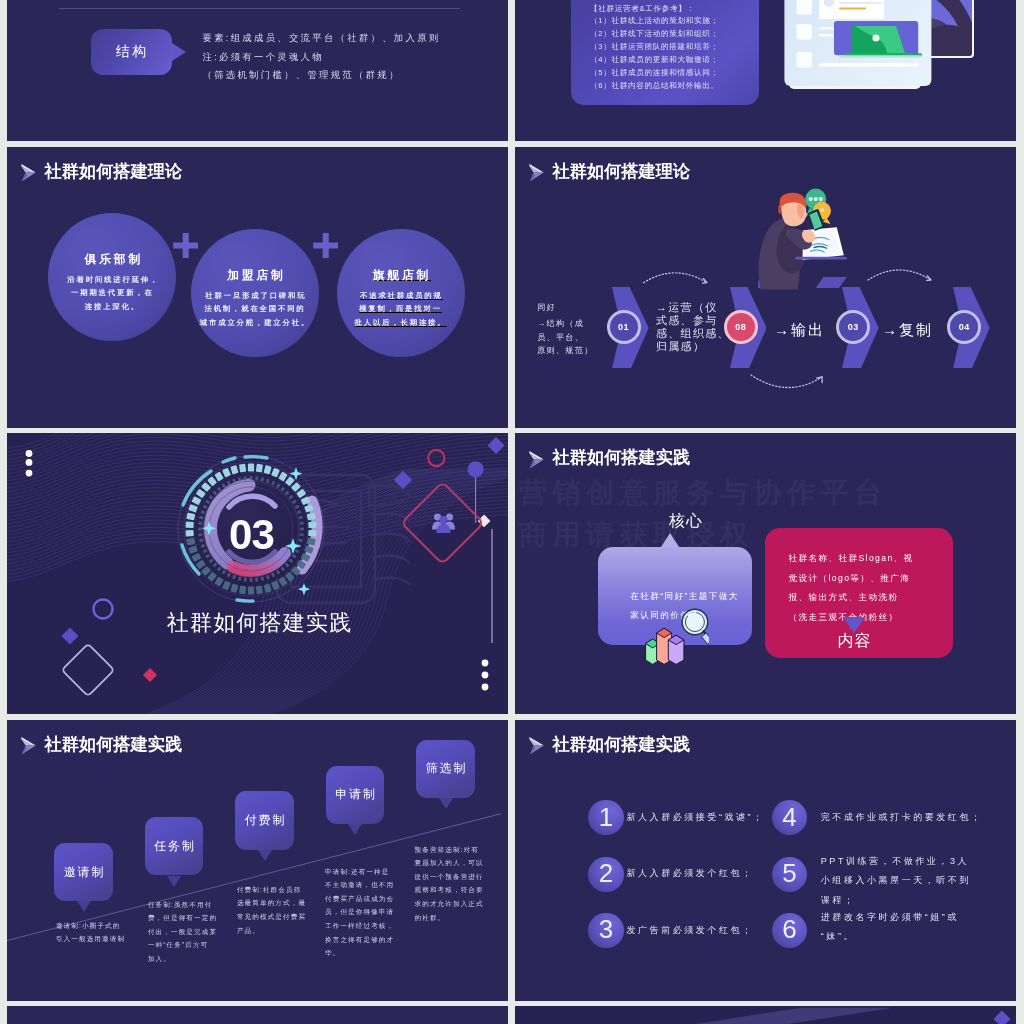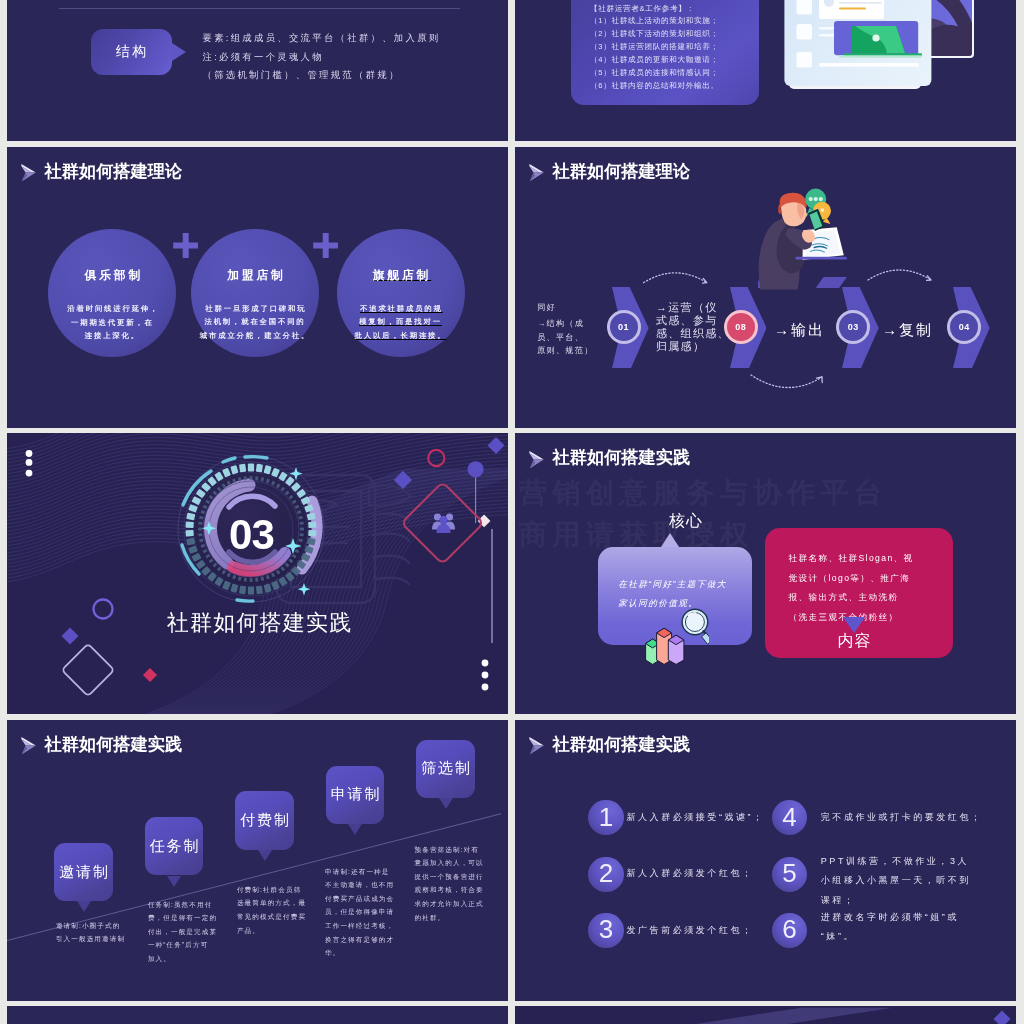--- a/index.html
+++ b/index.html
@@ -25,21 +25,21 @@
   
   .s2-panel{position:absolute;left:56px;top:100px;width:187.7px;height:145.3px;border-radius:13px;
      background:linear-gradient(140deg,#443e97 0%,#4f48b2 45%,#5b53c5 75%,#4e46ad 100%);}
   .s2-lines{position:absolute;left:19.1px;top:42.5px;font-size:7.6px;line-height:12.9px;color:#e4e2f6;letter-spacing:0.65px;white-space:nowrap;}
   .s2-art{position:absolute;left:260px;top:140px;width:220px;height:90px;}
 
   
   .s3-circ{position:absolute;width:128px;height:128px;border-radius:50%;background:radial-gradient(circle at 36% 30%,#5a55ba 0%,#514daf 55%,#403c8c 100%);
      display:flex;flex-direction:column;align-items:center;justify-content:flex-start;text-align:center;padding-top:39px;box-sizing:border-box;}
   .s3-circ h4{margin:0 0 5px 0;font-size:11.8px;font-weight:600;color:#fff;letter-spacing:2.8px;text-indent:2.8px;}
-  .s3-circ p{margin:13px;font-size:7.4px;line-height:13.7px;color:#f0effc;letter-spacing:1.8px;font-weight:600;text-indent:1.8px;white-space:nowrap;}
+  .s3-circ p{margin:0;font-size:7.4px;line-height:13.7px;color:#f0effc;letter-spacing:1.8px;font-weight:600;text-indent:1.8px;white-space:nowrap;}
   .s3-plus{position:absolute;width:25.4px;height:25px;opacity:.95;}
 
   
   .s4-lead{position:absolute;left:22.2px;top:154px;font-size:8.1px;line-height:13.2px;color:#e0def3;letter-spacing:1.3px;white-space:nowrap;}
   .s4-lead > div:first-child{margin-bottom:3.6px;}
   .s4-chev{position:absolute;width:36.7px;height:81.2px;}
   .s4-ring{position:absolute;width:28.1px;height:28.1px;border-radius:50%;display:flex;align-items:center;justify-content:center;
       font-size:9px;font-weight:700;color:#fff;letter-spacing:.5px;box-sizing:content-box;}
   .s4-ring.lt{border:3.5px solid #c3bee8;background:#4f49ac;}
   .s4-ring.pk{border:3.5px solid #f6c3ce;background:#d8496e;}
@@ -47,33 +47,33 @@
   .s4-big{position:absolute;font-size:15px;color:#fff;letter-spacing:2px;white-space:nowrap;}
 
   
   .s5-num{position:absolute;left:164.4px;top:81px;width:160px;text-align:center;font-size:42px;font-weight:700;color:#fff;letter-spacing:-1px;line-height:1;font-family:"Liberation Sans",sans-serif;}
   .s5-title{position:absolute;left:152px;top:179px;width:200px;text-align:center;font-size:22px;font-weight:500;color:#fff;letter-spacing:1.2px;text-indent:1.2px;white-space:nowrap;line-height:1;}
 
   
   .s6-corelab{position:absolute;left:120px;top:79.5px;width:68px;text-align:right;font-size:16px;font-weight:500;color:#fff;letter-spacing:1px;text-indent:1px;line-height:1;}
   .s6-bub1{position:absolute;left:83.2px;top:113.5px;width:154px;height:98px;border-radius:15px;
      background:linear-gradient(180deg,#afa8e6 0%,#8a82dd 42%,#6f66d6 78%,#6a61d4 100%);}
-  .s6-bub1 p{margin:0;position:absolute;left:20px;top:28px;white-space:nowrap;font-size:8.6px;line-height:19.5px;color:#fff;letter-spacing:1.4px;font-style:italic;}
+  .s6-bub1 p{margin:12px;position:absolute;left:20px;top:28px;white-space:nowrap;font-size:8.6px;line-height:19.5px;color:#fff;letter-spacing:1.4px;}
   .s6-bub1tip{position:absolute;left:146px;top:100px;width:0;height:0;border-left:9px solid transparent;border-right:9px solid transparent;border-bottom:14px solid #b4ade7;}
   .s6-bub2{position:absolute;left:249.5px;top:95px;width:188px;height:130px;border-radius:15px;background:#be185d;}
   .s6-bub2 p{margin:0;position:absolute;left:24px;top:21px;white-space:nowrap;font-size:8.6px;line-height:19.5px;color:#fff;letter-spacing:1.4px;}
   .s6-bub2tip{position:absolute;left:328px;top:184px;width:0;height:0;border-left:11px solid transparent;border-right:11px solid transparent;border-top:16px solid #5f56cd;}
   .s6-contlab{position:absolute;left:305px;top:200px;width:68px;text-align:center;font-size:16px;font-weight:500;color:#fff;letter-spacing:1px;text-indent:1px;line-height:1;}
   .s6-art{position:absolute;left:130.1px;top:174.1px;width:64px;height:58px;}
 
   
   .s7-line{position:absolute;left:0px;top:220.2px;width:510px;height:1px;background:rgba(150,143,212,.5);transform-origin:left center;transform:rotate(-14.4deg);}
   .s7-bub{position:absolute;width:58.6px;height:58.3px;border-radius:11px;
      background:linear-gradient(150deg,#5d53c6 0%,#564dbc 38%,#4b4399 78%,#453e91 100%);
-     display:flex;align-items:center;justify-content:center;color:#fff;font-size:15px;font-weight:500;letter-spacing:1.9px;text-indent:1.9px;}
+     display:flex;align-items:center;justify-content:center;color:#fff;font-size:12px;font-weight:500;letter-spacing:1.9px;text-indent:1.9px;}
   .s7-tip{position:absolute;width:0;height:0;border-left:7px solid transparent;border-right:7px solid transparent;border-top:11px solid #453e91;}
   .s7-desc{position:absolute;font-size:6.6px;line-height:13.6px;color:#d6d3ee;letter-spacing:1.1px;}
 
   
   .s8-num{position:absolute;width:35.2px;height:35.2px;border-radius:50%;
      background:radial-gradient(circle at 64% 30%,#6f66d6 0%,#5d54c2 48%,#4a4398 85%,#423c8c 100%);
      display:flex;align-items:center;justify-content:center;color:#f0eefb;font-size:26px;font-weight:300;line-height:1;
      font-family:"Liberation Sans",sans-serif;padding-bottom:2px;box-sizing:border-box;}
   .s8-txt{position:absolute;font-size:9px;line-height:19.5px;color:#e6e4f6;letter-spacing:2.55px;}
 
@@ -168,21 +168,21 @@
 
 <div class="slide col-l r2">
   <svg class="sarrow" viewBox="0 0 16 18">
     <path d="M0.4 0 L14.8 8.6 L10.6 8.6 L0.4 2.3 Z" fill="#e6e3f8"></path>
     <path d="M0.4 2.3 L10.6 8.6 L4.6 8.6 Z" fill="#bdb6e8"></path>
     <path d="M14.8 8.6 L1.0 17.2 L4.6 8.6 Z" fill="#8982c3"></path>
     <path d="M6.2 11.8 L1.0 17.2 L4.6 8.6 Z" fill="#665ea2"></path>
   </svg>
   <div class="stitle">社群如何搭建理论</div>
 
-  <div class="s3-circ" style="left:41.4px;top:82px;justify-content:center;">
+  <div class="s3-circ" style="left:41.4px;top:66px;">
     <h4>俱乐部制</h4>
     <p><span>沿着时间线进行延伸，</span><br><span>一期期迭代更新，在</span><br><span>连接上深化。</span></p>
   </div>
   <div class="s3-circ" style="left:184px;top:82px;">
     <h4>加盟店制</h4>
     <p><span>社群一旦形成了口碑和玩</span><br><span>法机制，就在全国不同的</span><br><span>城市成立分舵，建立分社。</span></p>
   </div>
   <div class="s3-circ" style="left:329.5px;top:82px;text-decoration:underline;">
     <h4>旗舰店制</h4>
     <p><span>不追求社群成员的规</span><br><span>模复制，而是找对一</span><br><span>批人以后，长期连接。</span></p>

